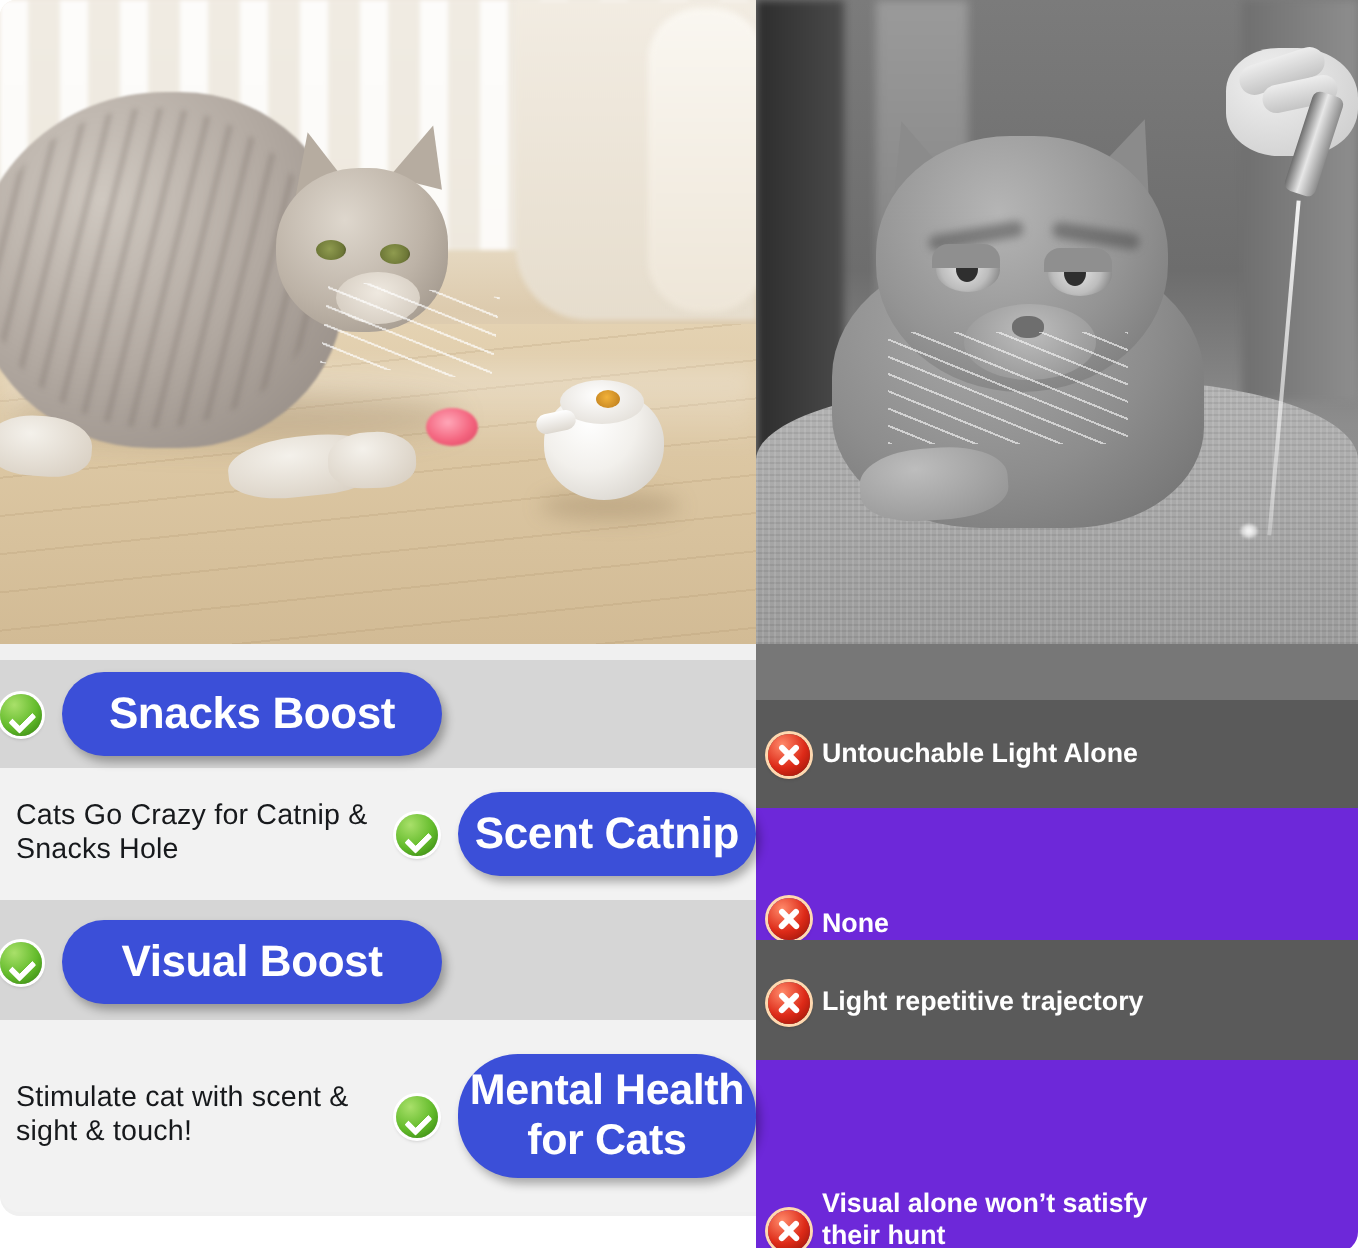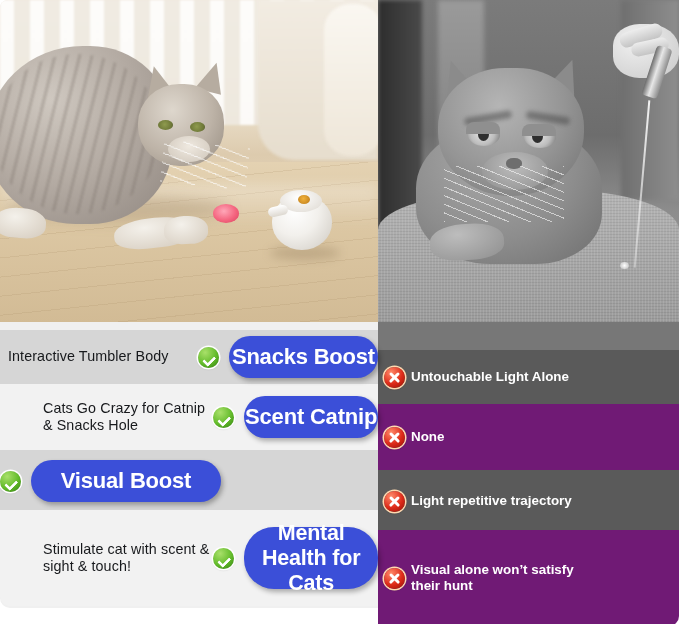--- a/index.html
+++ b/index.html
@@ -133,22 +133,22 @@
     border-radius:0 0 0 10px;}
   .col-dark{position:absolute;left:378px;top:0;width:301px;height:100%;background:#777777;
     border-radius:0 0 10px 0;}
 
   .row{position:absolute;left:0;width:679px;display:flex;align-items:center;}
   .row .cellL{width:378px;height:100%;display:flex;align-items:center;box-sizing:border-box;}
   .row .cellR{width:301px;height:100%;display:flex;align-items:center;box-sizing:border-box;}
 
   .row.shadeA .cellL{background:#d6d6d6;}
   .row.shadeA .cellR{background:#5a5a5a;}
-  .row.shadeB .cellL{background:#f2f2f2;padding-left:35px;}
-  .row.shadeB .cellR{background:#701a75;}
+  .row.shadeB .cellL{background:#f2f2f2;}
+  .row.shadeB .cellR{background:#6d28d9;align-items:flex-end;}
 
   .feature{color:#17191c;font-size:14.3px;line-height:17.5px;letter-spacing:.1px;
     padding-left:8px;width:250px;box-sizing:border-box;}
 
   
   .ico{flex:0 0 auto;width:21px;height:21px;border-radius:50%;position:relative;}
   .ico-check{background:radial-gradient(circle at 34% 26%,#a9e06a 0%,#63bb2b 55%,#2f7c0d 100%);
     box-shadow:0 0 0 1.5px #ffffff, 0 1px 2px rgba(0,0,0,.35);}
   .ico-check::after{content:"";position:absolute;left:5px;top:9px;width:9px;height:4.5px;
     border-left:3px solid #fff;border-bottom:3px solid #fff;transform:rotate(-45deg);border-radius:1px;}
@@ -241,21 +241,20 @@
       <div class="beam-dot"></div>
     </div>
   </div>
 
   <div class="table">
     <div class="col-light"></div>
     <div class="col-dark"></div>
 
     <div class="row shadeA" style="top:8px;height:54px;">
       <div class="cellL">
-        <div class="feature">Interactive Tumbler Body</div>
         <div class="ico ico-check"></div>
         <div class="pill">Snacks Boost</div>
       </div>
       <div class="cellR">
         <div class="ico ico-x"></div>
         <div class="con">Untouchable Light Alone</div>
       </div>
     </div>
 
     <div class="row shadeB" style="top:62px;height:66px;">

